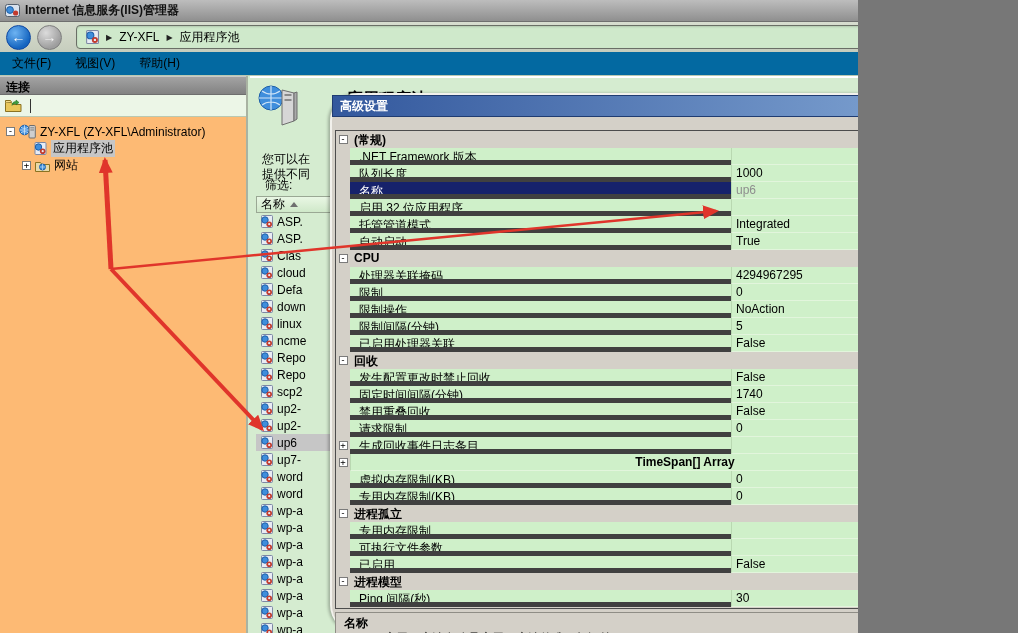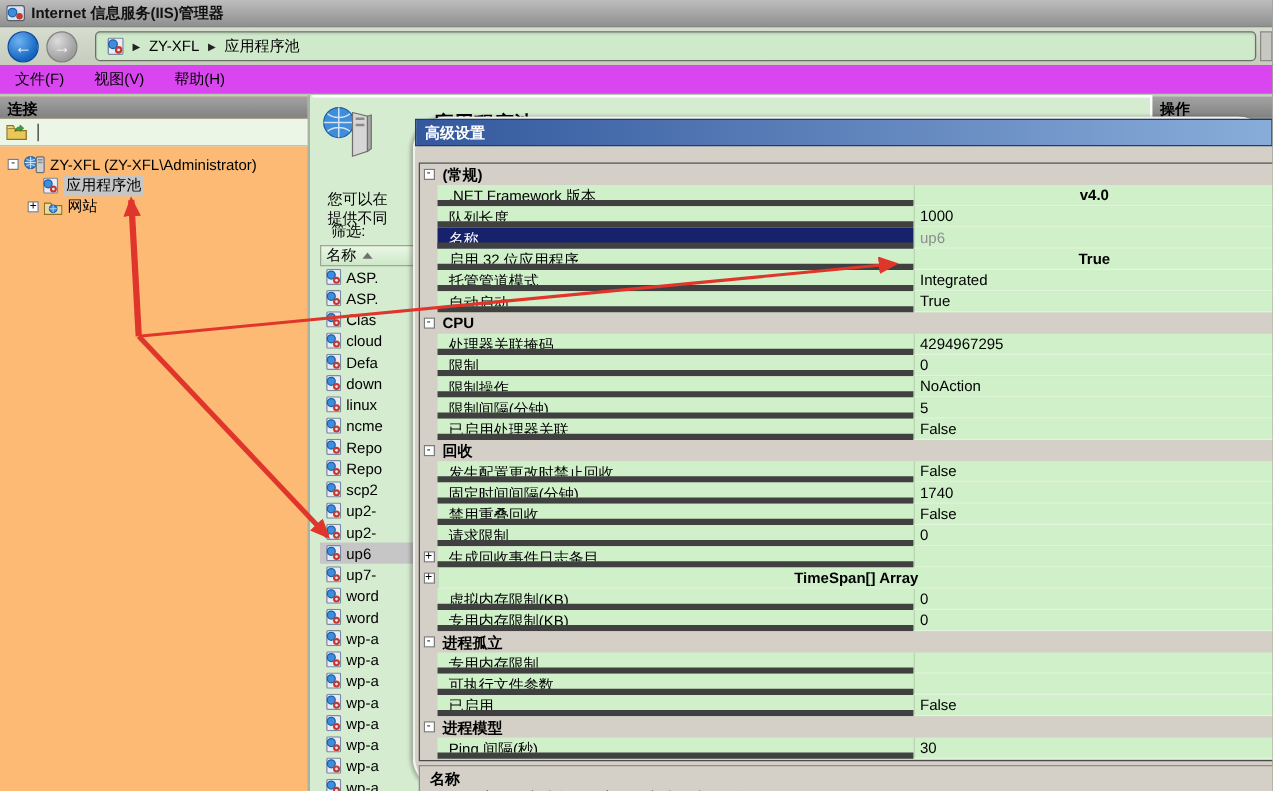--- a/index.html
+++ b/index.html
@@ -1,38 +1,38 @@
 <!DOCTYPE html>
 <html><head>
 <meta charset="utf-8">
 <style>
   html,body{margin:0;padding:0;background:#777;}
   *{box-sizing:border-box;font-family:"Liberation Sans","DejaVu Sans",sans-serif;}
-  .win{position:relative;width:1018px;height:633px;overflow:hidden;background:#d5ecd0;font-size:12px;color:#000;}
+  .win{position:relative;width:858px;height:633px;overflow:hidden;background:#d5ecd0;font-size:12px;color:#000;}
 
   
   .titlebar{position:absolute;left:0;top:0;width:1018px;height:22px;
     background:linear-gradient(#bdbdbd,#8f8f8f);display:flex;align-items:center;gap:5px;padding:0 5px;
     border-bottom:1px solid #6f6f6f;}
   .titlebar .t-text{font-weight:bold;font-size:12px;color:#111;}
 
   
   .toolbar{position:absolute;left:0;top:22px;width:1018px;height:30px;background:linear-gradient(#d7ddcf,#c6cdbd);
     display:flex;align-items:center;}
   .navbtn{width:25px;height:25px;border-radius:50%;margin-left:6px;display:flex;align-items:center;justify-content:center;
     color:#fff;font-weight:bold;font-size:14px;flex:0 0 auto;}
   .back{background:radial-gradient(circle at 35% 30%,#6db3f2,#1565c0 70%);border:1px solid #0d47a1;}
   .fwd{background:radial-gradient(circle at 35% 30%,#dcdcdc,#9e9e9e 70%);border:1px solid #7e7e7e;color:#f5f5f5;}
   .addressbar{margin-left:14px;height:24px;flex:1;background:#cfe9cb;border:1px solid #6a6f66;border-radius:4px;
     display:flex;align-items:center;gap:7px;padding:0 8px;box-shadow:inset 0 1px 2px rgba(0,0,0,.15);}
   .crumb-sep{font-size:8px;color:#222;}
   .addr-stub{width:10px;height:24px;background:#c8c8c2;border:1px solid #8a8a84;margin-left:3px;flex:0 0 auto;}
 
   
-  .menubar{position:absolute;left:0;top:52px;width:1018px;height:24px;background:#d946ef;display:flex;align-items:center;
+  .menubar{position:absolute;left:0;top:52px;width:1018px;height:24px;background:#0369a1;display:flex;align-items:center;
     border-bottom:1px solid #b8c9b2;}
   .menu-item{padding:3px 12px;}
 
   
   .content{position:absolute;left:0;top:76px;width:1018px;height:557px;}
   .panel-hdr{height:19px;background:linear-gradient(#a3a3a3,#828282);border-top:1px solid #c9c9c9;border-bottom:1px solid #6e6e6e;
     font-weight:bold;padding:2px 6px;color:#000;}
   .left{position:absolute;left:0;top:0;width:248px;height:557px;background:#fdba74;border-right:2px solid #a9b3a2;}
   .ltoolbar{height:22px;background:#ecf6e7;border-bottom:1px solid #b9c8b2;display:flex;align-items:center;gap:8px;padding:0 5px;}
   .caret{width:1px;height:14px;background:#333;}

